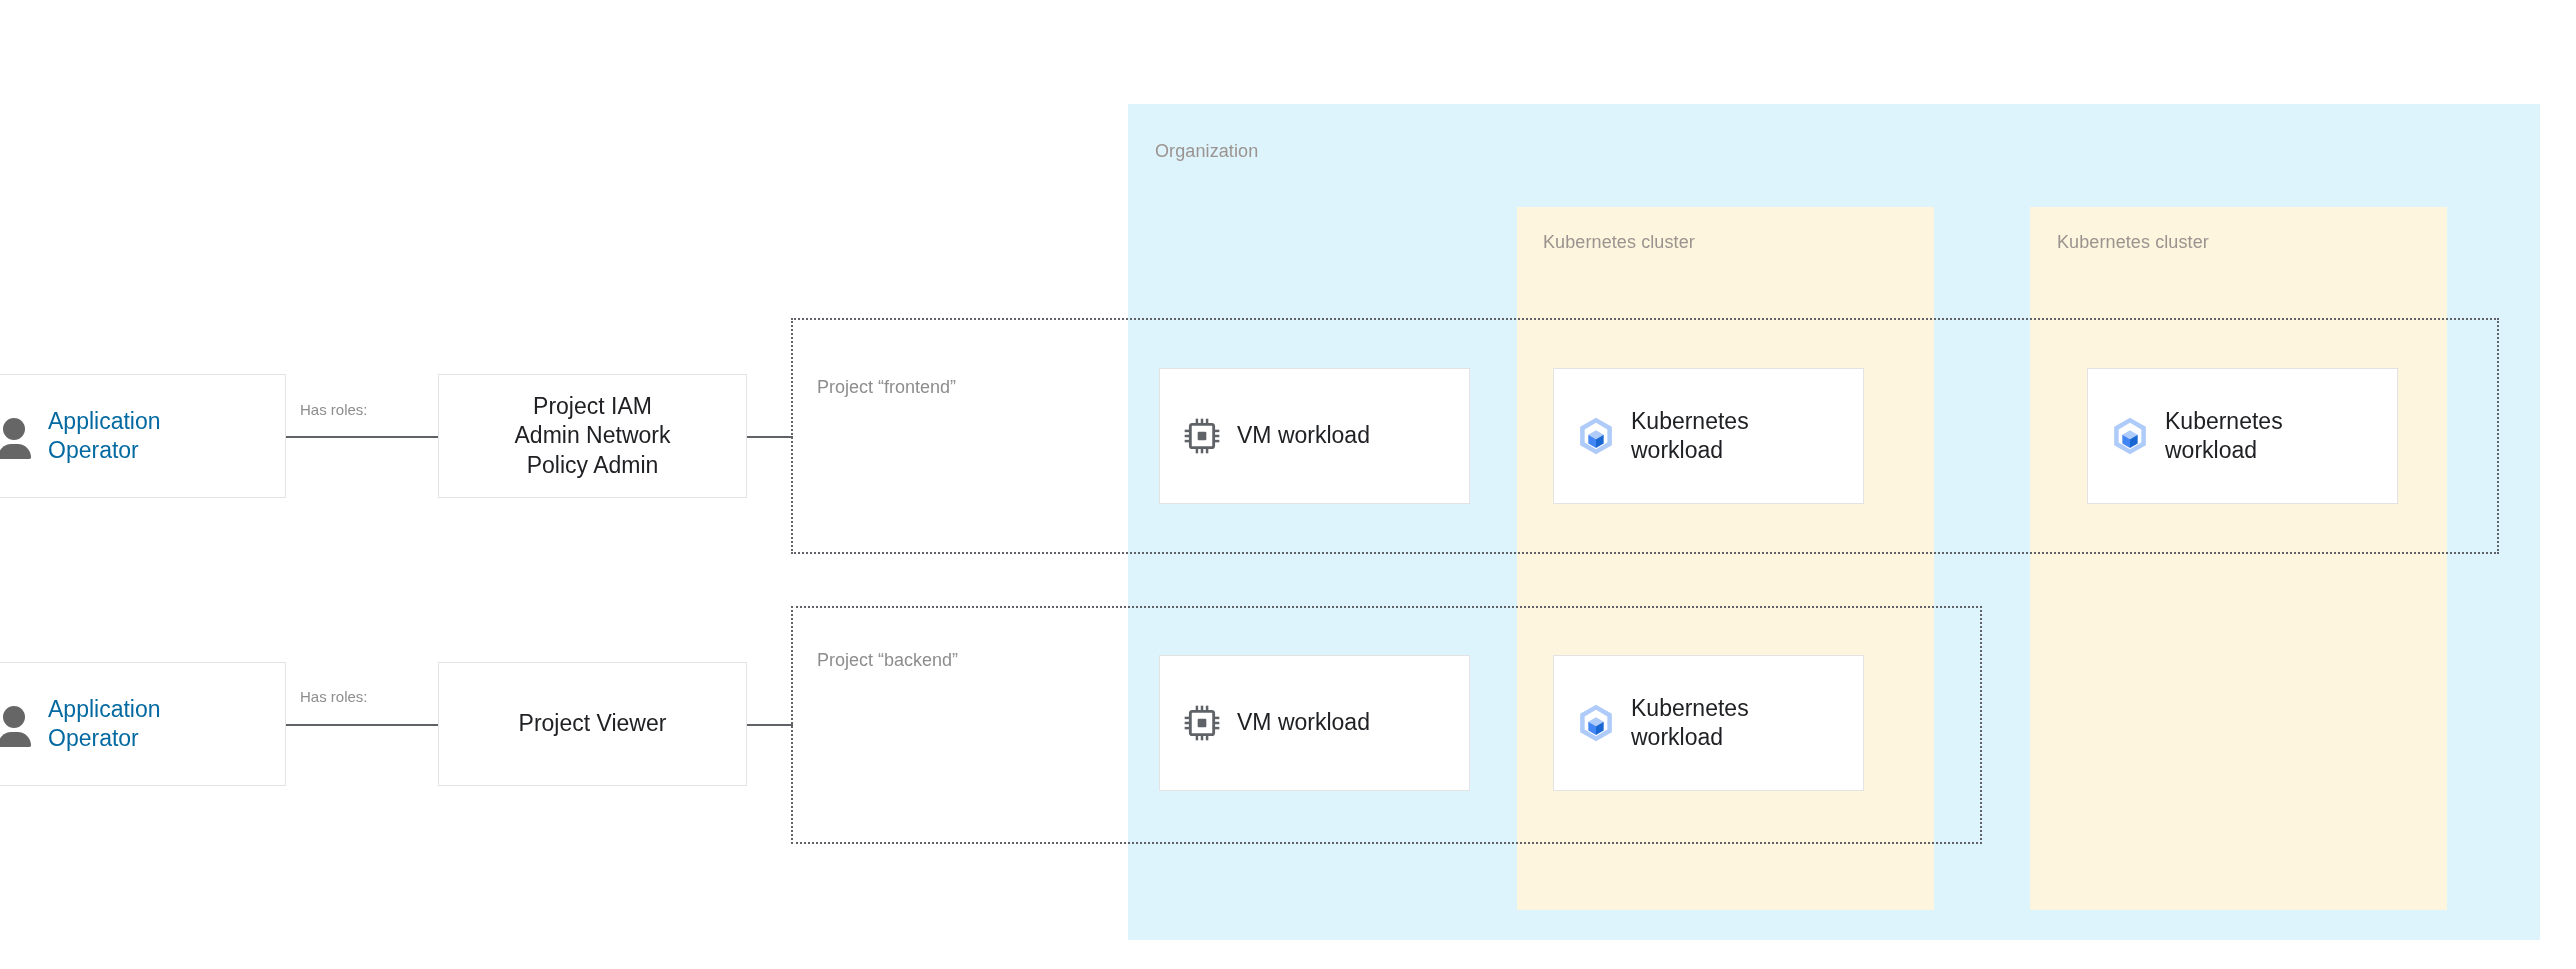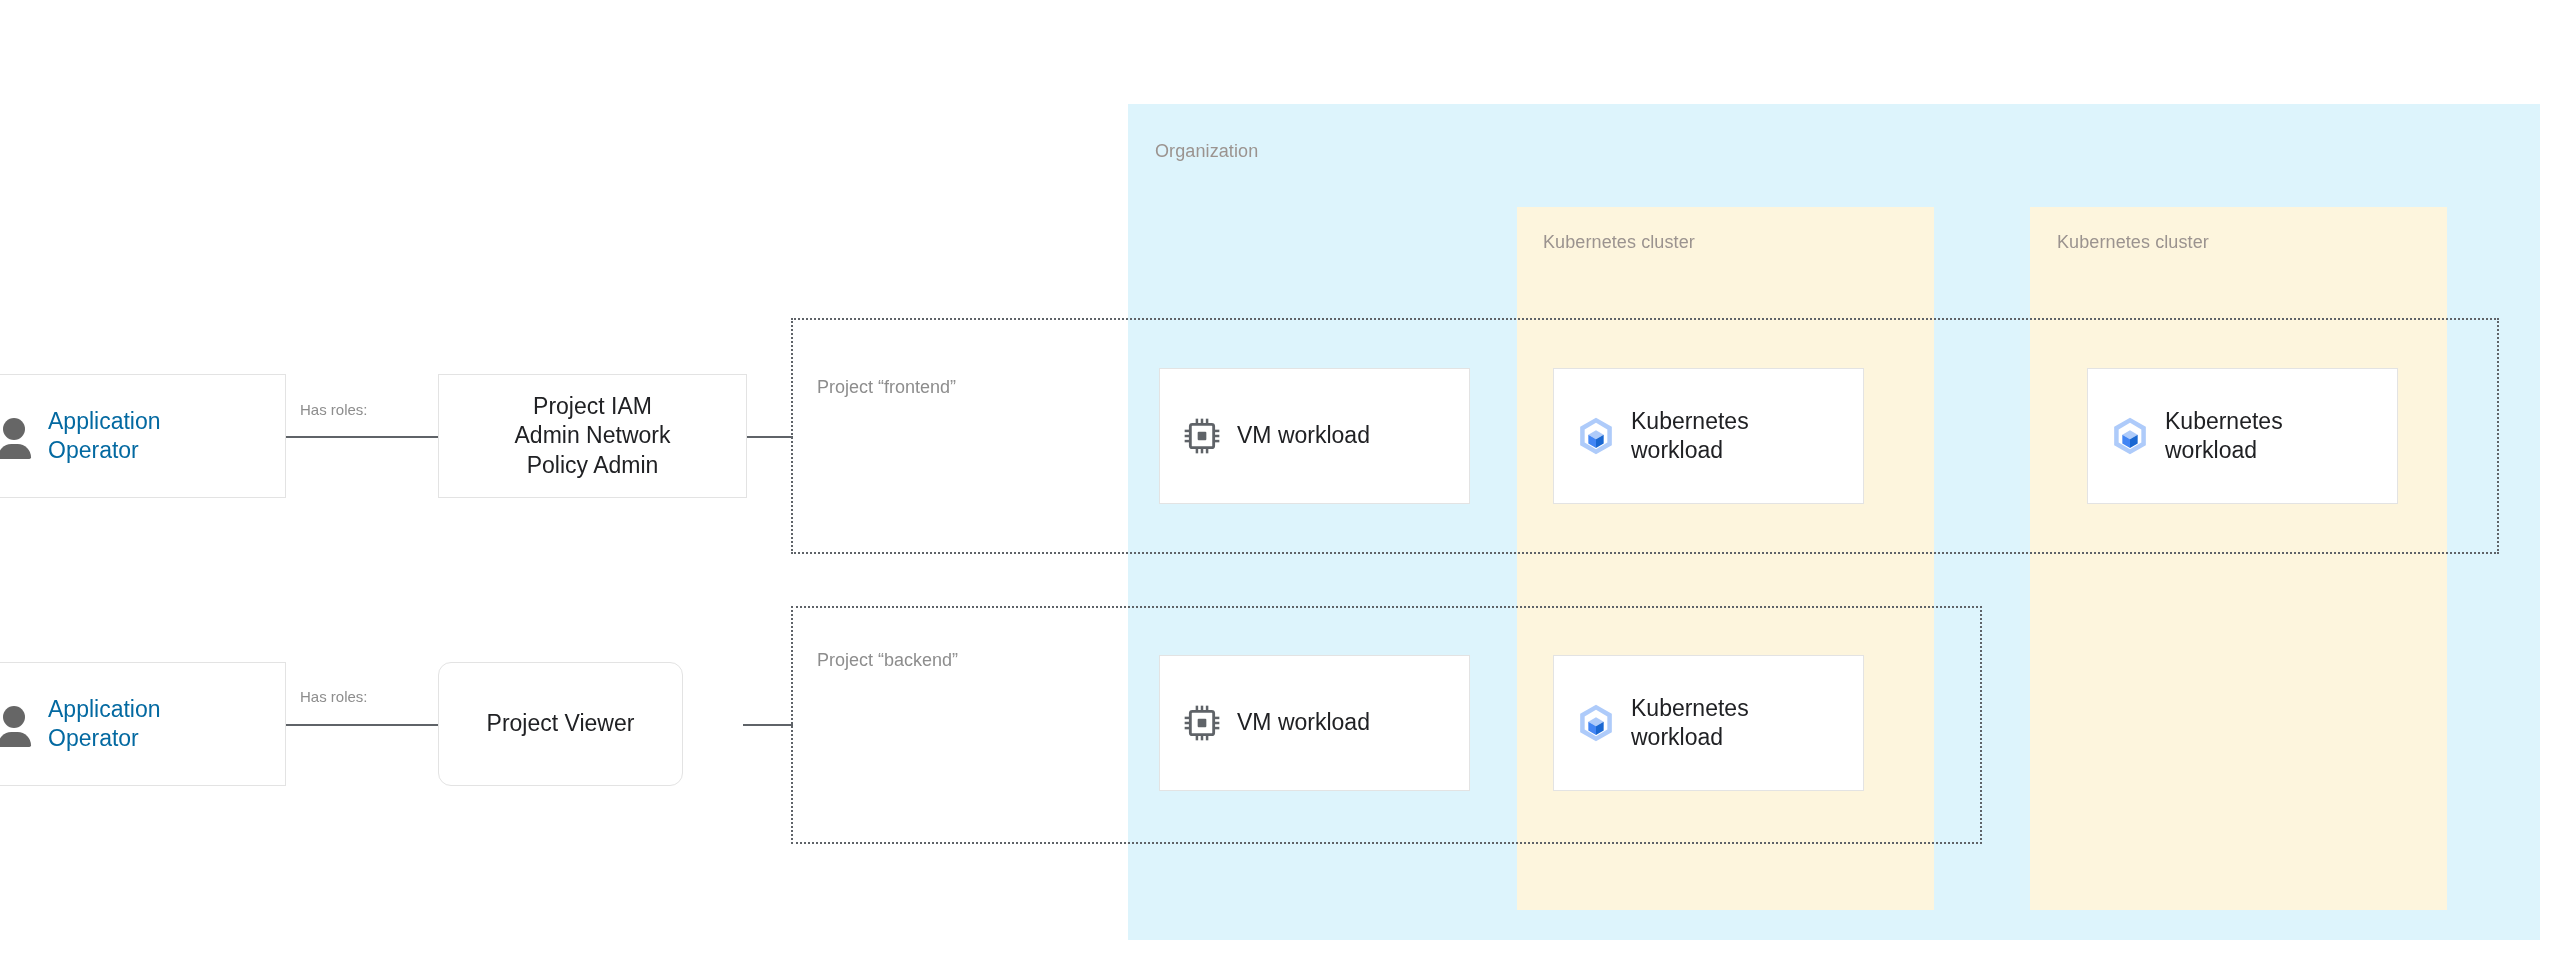--- a/index.html
+++ b/index.html
@@ -192,21 +192,21 @@
 
   <div class="box box-actor" style="left:-21px; top:662px; width:307px; height:124px;">
     <span class="person-icon">
       <span class="head"></span>
         <span class="body"></span>
     </span>
     <span class="actor-text">Application
 Operator</span>
   </div>
 
-  <div class="box" style="left:438px; top:662px; width:245px; height:124px;border-radius:13px;">
+  <div class="box" style="left:438px; top:662px; width:309px; height:124px;">
     <span class="box-text">Project Viewer</span>
   </div>
 
   <div class="workload-card" style="left:1159px; top:368px; width:311px; height:136px;">
     <svg class="workload-icon" viewBox="0 0 24 24" aria-hidden="true">
       <g fill="#5f6368">
         <rect x="5" y="5" width="14" height="14" rx="1.2" fill="none" stroke="#5f6368" stroke-width="1.7"></rect>
         <rect x="9.4" y="9.4" width="5.2" height="5.2" rx="0.6"></rect>
         <rect x="8.2" y="1.6" width="1.5" height="3.1"></rect>
         <rect x="11.25" y="1.6" width="1.5" height="3.1"></rect>

